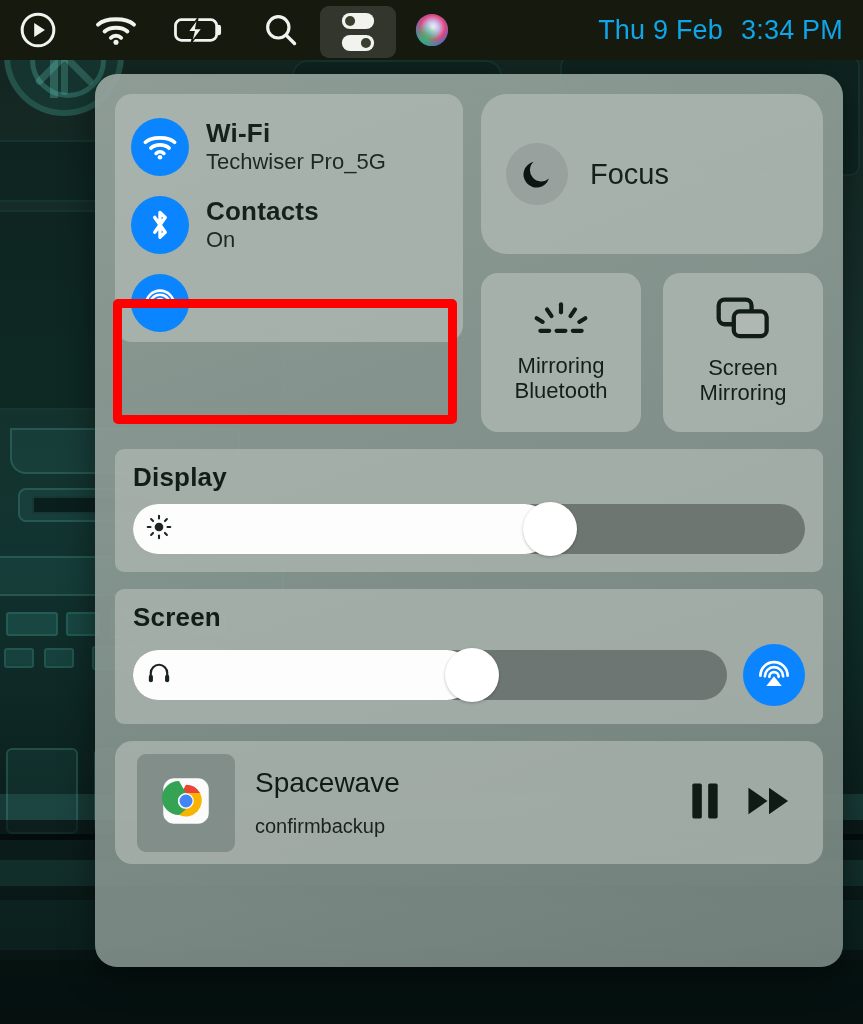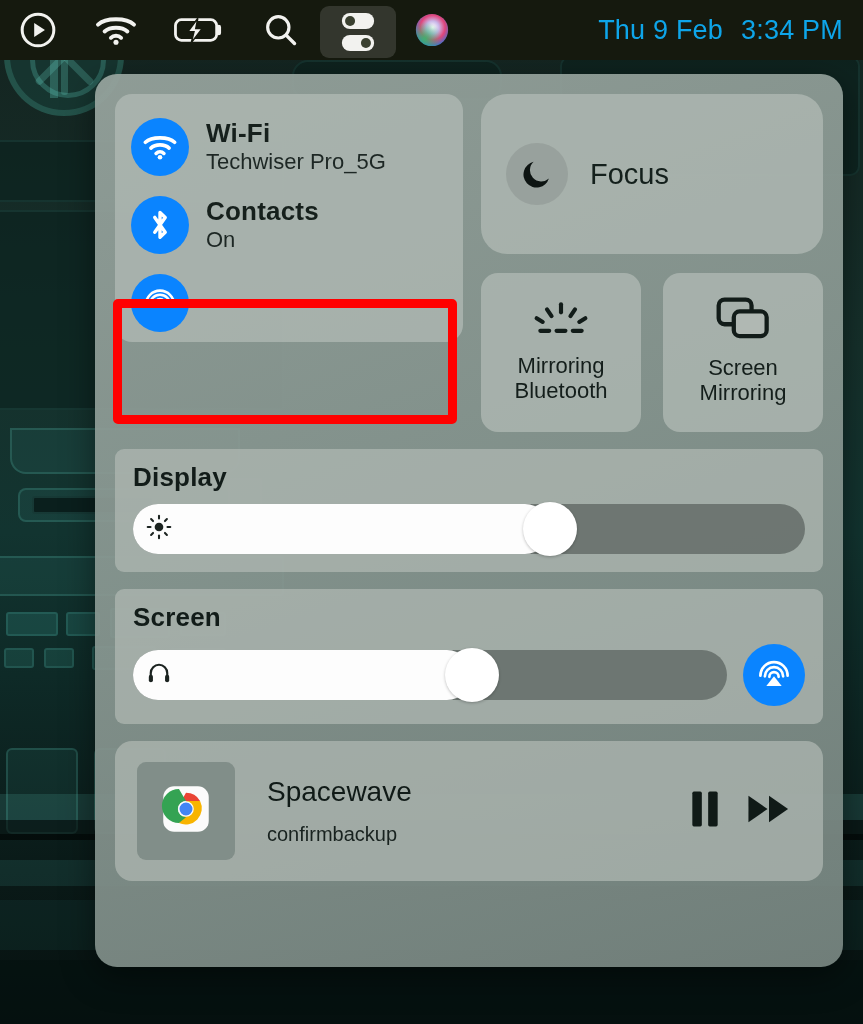--- a/index.html
+++ b/index.html
@@ -130,22 +130,22 @@
     background:#ffffff; box-shadow:0 1px 3px rgba(0,0,0,.25);
   }
   .airplay-btn {
     width:62px; height:62px; border-radius:50%; background:#0a84ff;
     display:flex; align-items:center; justify-content:center; flex:0 0 62px;
   }
 
   
   #nowplaying {
     border-radius:17px; background:rgba(176,184,179,.72);
-    display:flex; align-items:center; gap:32px; padding:18px 26px 18px 22px;
-    height:140px;
+    display:flex; align-items:center; gap:20px; padding:18px 26px 18px 22px;
+    height:123px;
   }
   #artwork {
     width:98px; height:98px; border-radius:9px; background:rgba(128,140,135,.95);
     display:flex; align-items:center; justify-content:center; flex:0 0 98px;
   }
   .np-text { flex:1; display:flex; flex-direction:column; justify-content:center; }
   .np-title { font-size:28px; color:#101a17; line-height:1.2; }
   .np-sub { font-size:20px; color:#18221f; line-height:1.25; margin-top:14px; }
   .np-controls { display:flex; align-items:center; gap:26px; padding-right:6px; }
 

